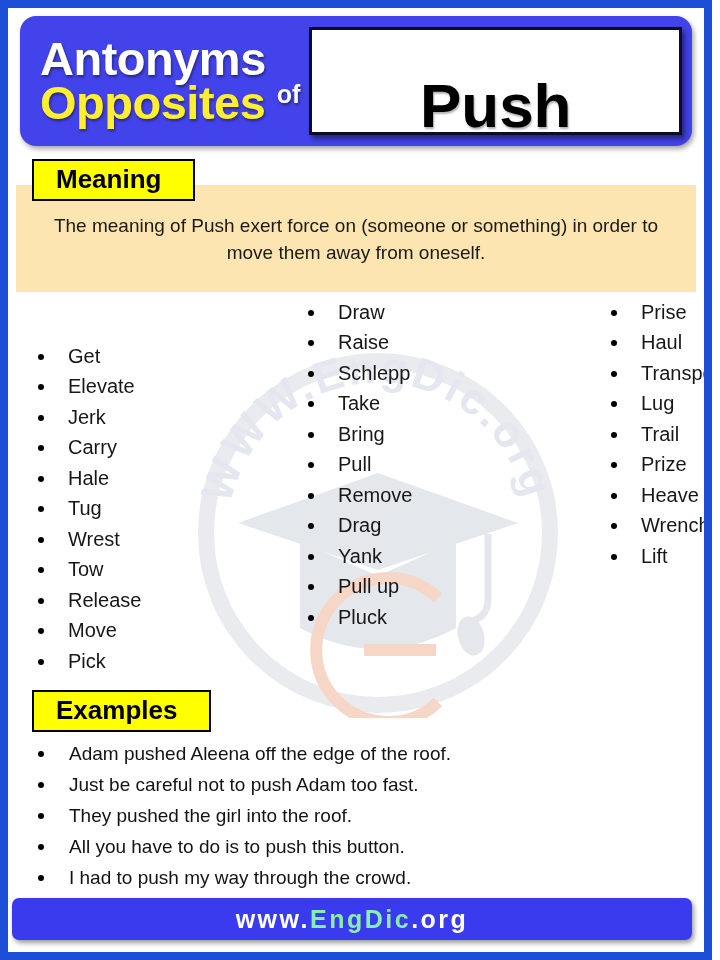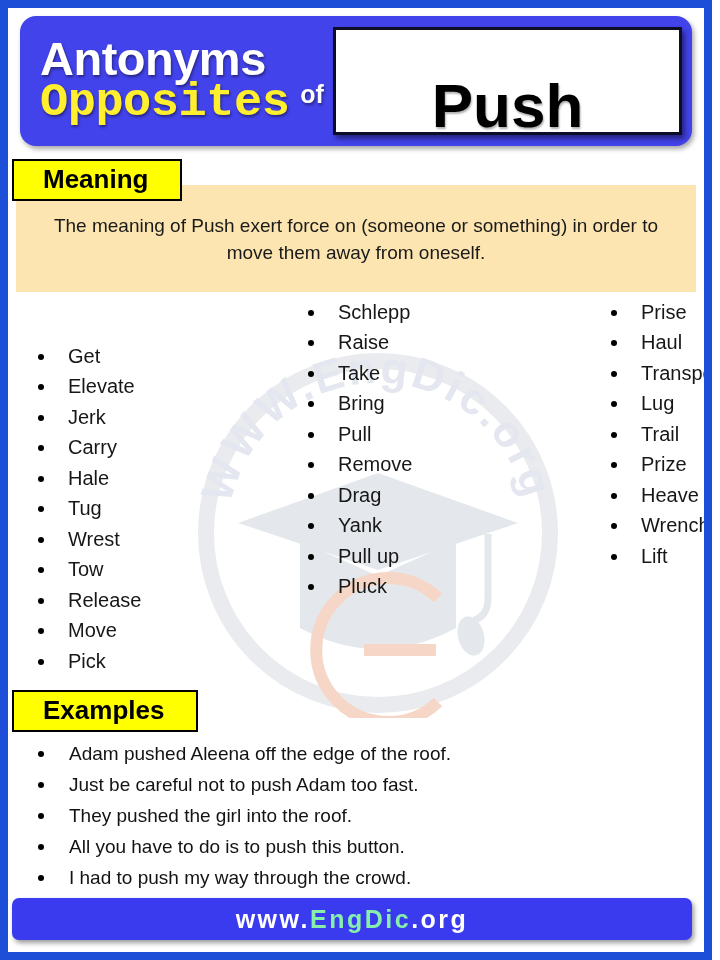--- a/index.html
+++ b/index.html
@@ -59,21 +59,20 @@
     color: #ffffff;
     letter-spacing: -0.5px;
     text-shadow: 1px 2px 3px rgba(0,0,0,0.45);
   }
   .t-opposites {
     font-size: 47px;
     font-weight: bold;
     color: #ffef2e;
     letter-spacing: -0.5px;
     text-shadow: 1px 2px 3px rgba(0,0,0,0.45);
-    font-family: Liberation Mono, monospace;
   }
   .t-of {
     color: #ffffff;
     font-size: 25px;
     font-weight: bold;
     margin: 0 9px 0 11px;
     align-self: center;
     padding-top: 26px;
     text-shadow: 1px 2px 3px rgba(0,0,0,0.45);
   }
@@ -103,24 +102,24 @@
     position: absolute;
     left: 8px;
     right: 8px;
     top: 26px;
     height: 107px;
     background: #fce5b0;
   }
   .tag {
     position: relative;
     display: inline-block;
-    margin-left: 4px;
+    margin-left: 24px;
     background: #ffff00;
     border: 2px solid #000000;
-    padding: 3px 32px 4px 29px;
+    padding: 3px 32px 4px 22px;
     font-size: 26px;
     font-weight: bold;
     color: #000000;
     z-index: 3;
   }
   .meaning-text {
     position: relative;
     z-index: 3;
     text-align: center;
     font-size: 19px;
@@ -270,22 +269,23 @@
         <li>Tug</li>
         <li>Wrest</li>
         <li>Tow</li>
         <li>Release</li>
         <li>Move</li>
         <li>Pick</li>
       </ul>
     </div>
     <div class="col col-2">
       <ul>
+        <li>Draw</li>
+        <li>Raise</li>
         <li>Schlepp</li>
-        <li>Raise</li>
         <li>Take</li>
         <li>Bring</li>
         <li>Pull</li>
         <li>Remove</li>
         <li>Drag</li>
         <li>Yank</li>
         <li>Pull up</li>
         <li>Pluck</li>
       </ul>
     </div>

